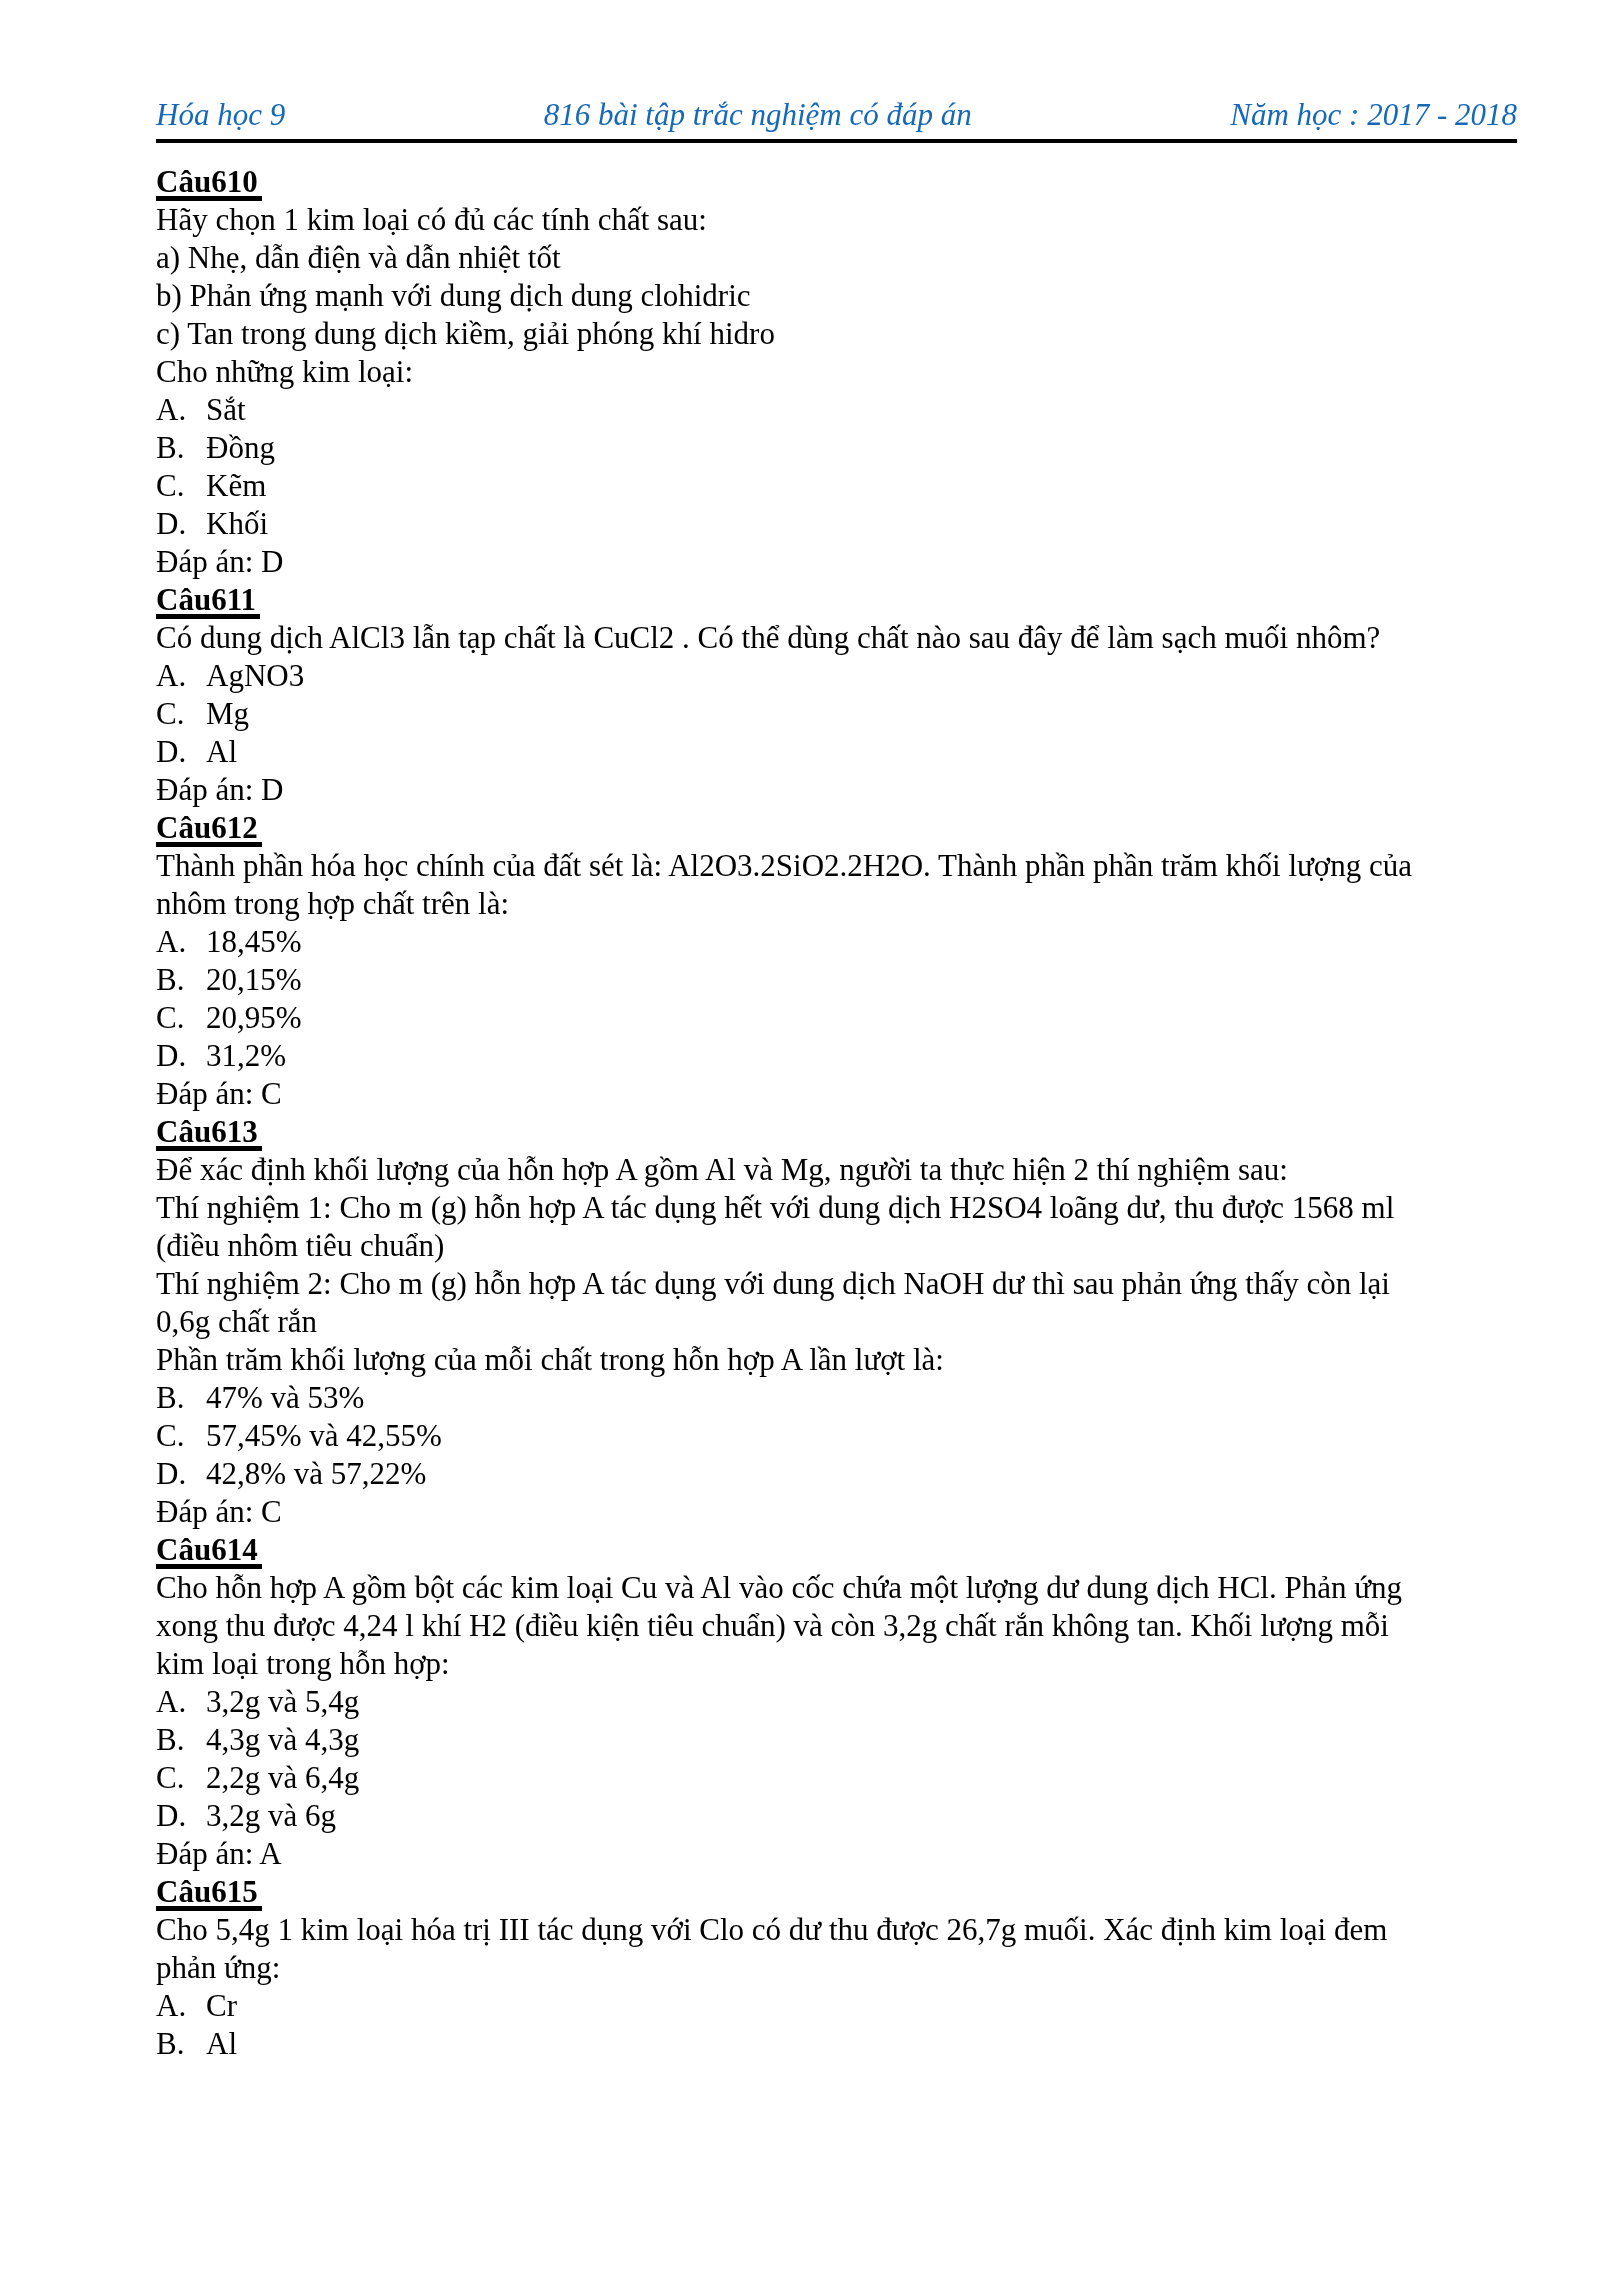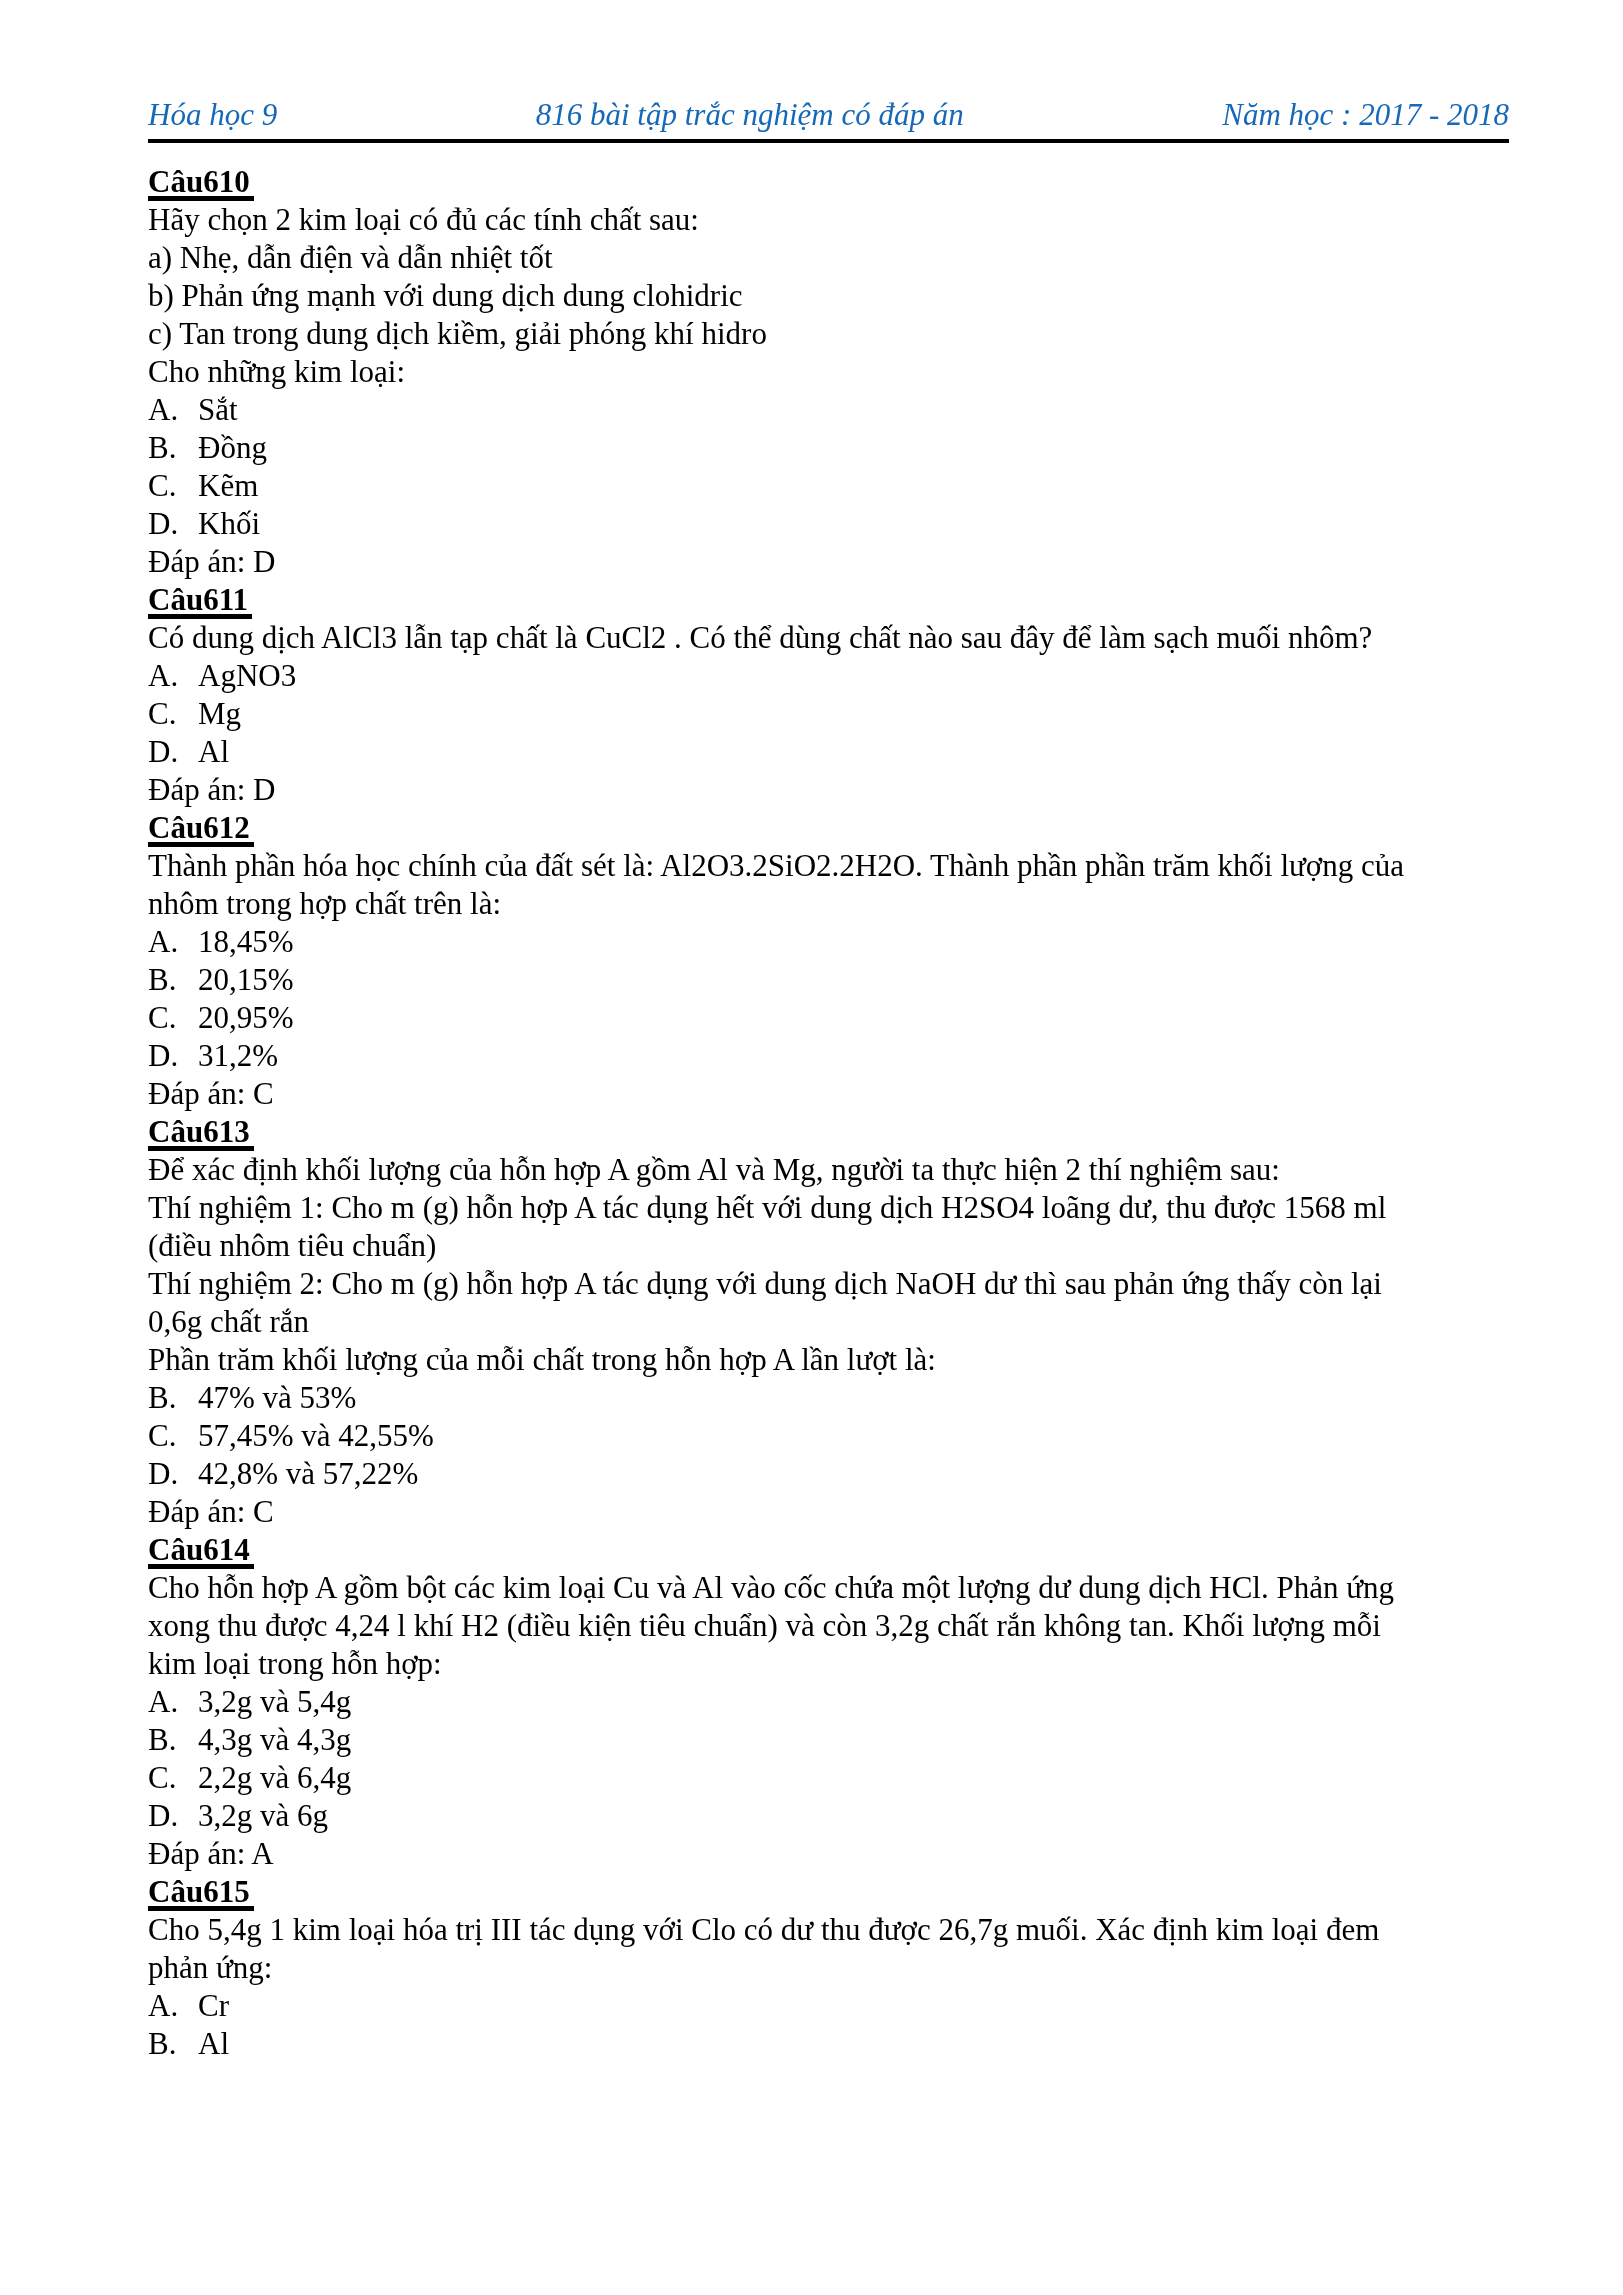--- a/index.html
+++ b/index.html
@@ -10,21 +10,21 @@
     font-family: "Liberation Serif", "DejaVu Serif", serif;
     overflow: hidden;
   }
   .page {
     position: relative;
     width: 1624px; height: 2295px;
     background: #ffffff;
   }
   .content {
     position: absolute;
-    left: 148px; top: 0;
+    left: 156px; top: 0;
     width: 1361px;
   }
   .doc-header {
     display: flex;
     justify-content: space-between;
     align-items: baseline;
     padding-top: 98px;
     font-size: 31px;
     line-height: 34px;
     font-style: italic;
@@ -65,21 +65,21 @@
       <span>Hóa học 9</span>
       <span>816 bài tập trắc nghiệm có đáp án</span>
       <span>Năm học : 2017 - 2018</span>
     </div>
     <div class="doc-rule"></div>
 
     <div class="body-text">
 
       <div>
         <div class="line"><span class="q-title">Câu610</span></div>
-        <div class="line">Hãy chọn 2 kim loại có đủ các tính chất sau:</div>
+        <div class="line">Hãy chọn 1 kim loại có đủ các tính chất sau:</div>
         <div class="line">a) Nhẹ, dẫn điện và dẫn nhiệt tốt</div>
         <div class="line">b) Phản ứng mạnh với dung dịch dung clohidric</div>
         <div class="line">c) Tan trong dung dịch kiềm, giải phóng khí hidro</div>
         <div class="line">Cho những kim loại:</div>
         <div class="option"><span class="opt-label">A.</span><span>Sắt</span></div>
         <div class="option"><span class="opt-label">B.</span><span>Đồng</span></div>
         <div class="option"><span class="opt-label">C.</span><span>Kẽm</span></div>
         <div class="option"><span class="opt-label">D.</span><span>Khối</span></div>
         <div class="line">Đáp án: D</div>
       </div>

